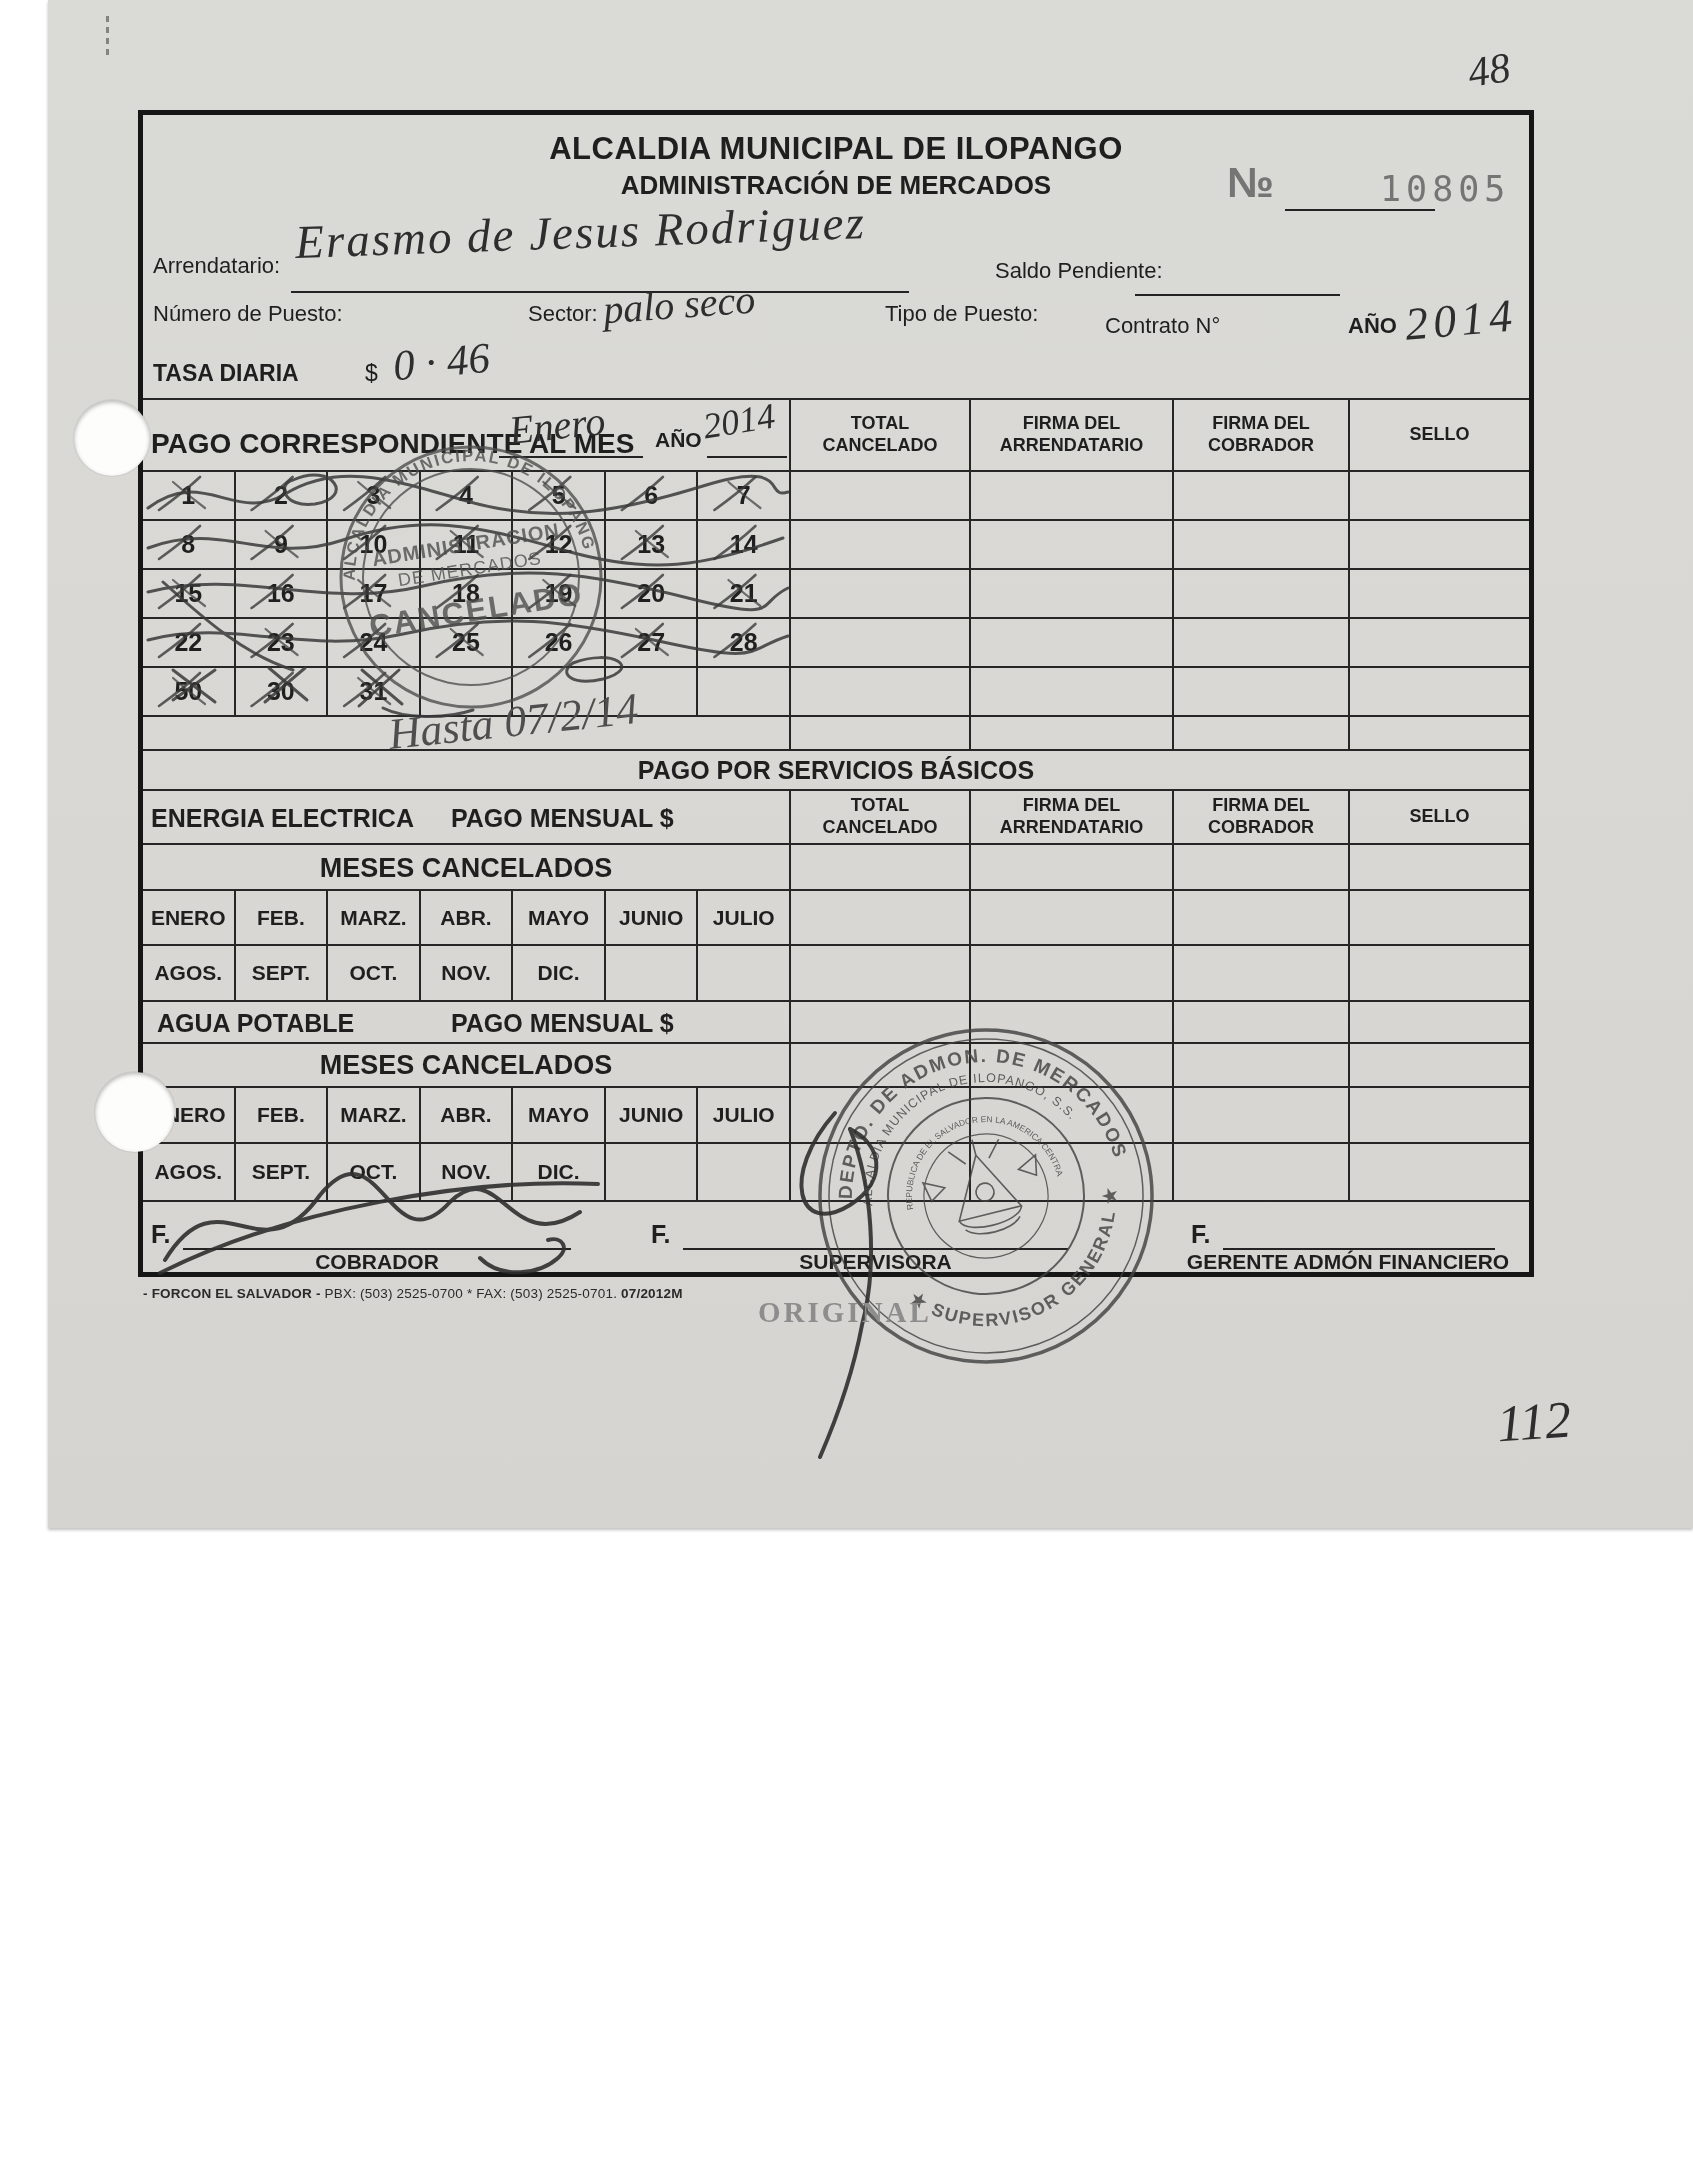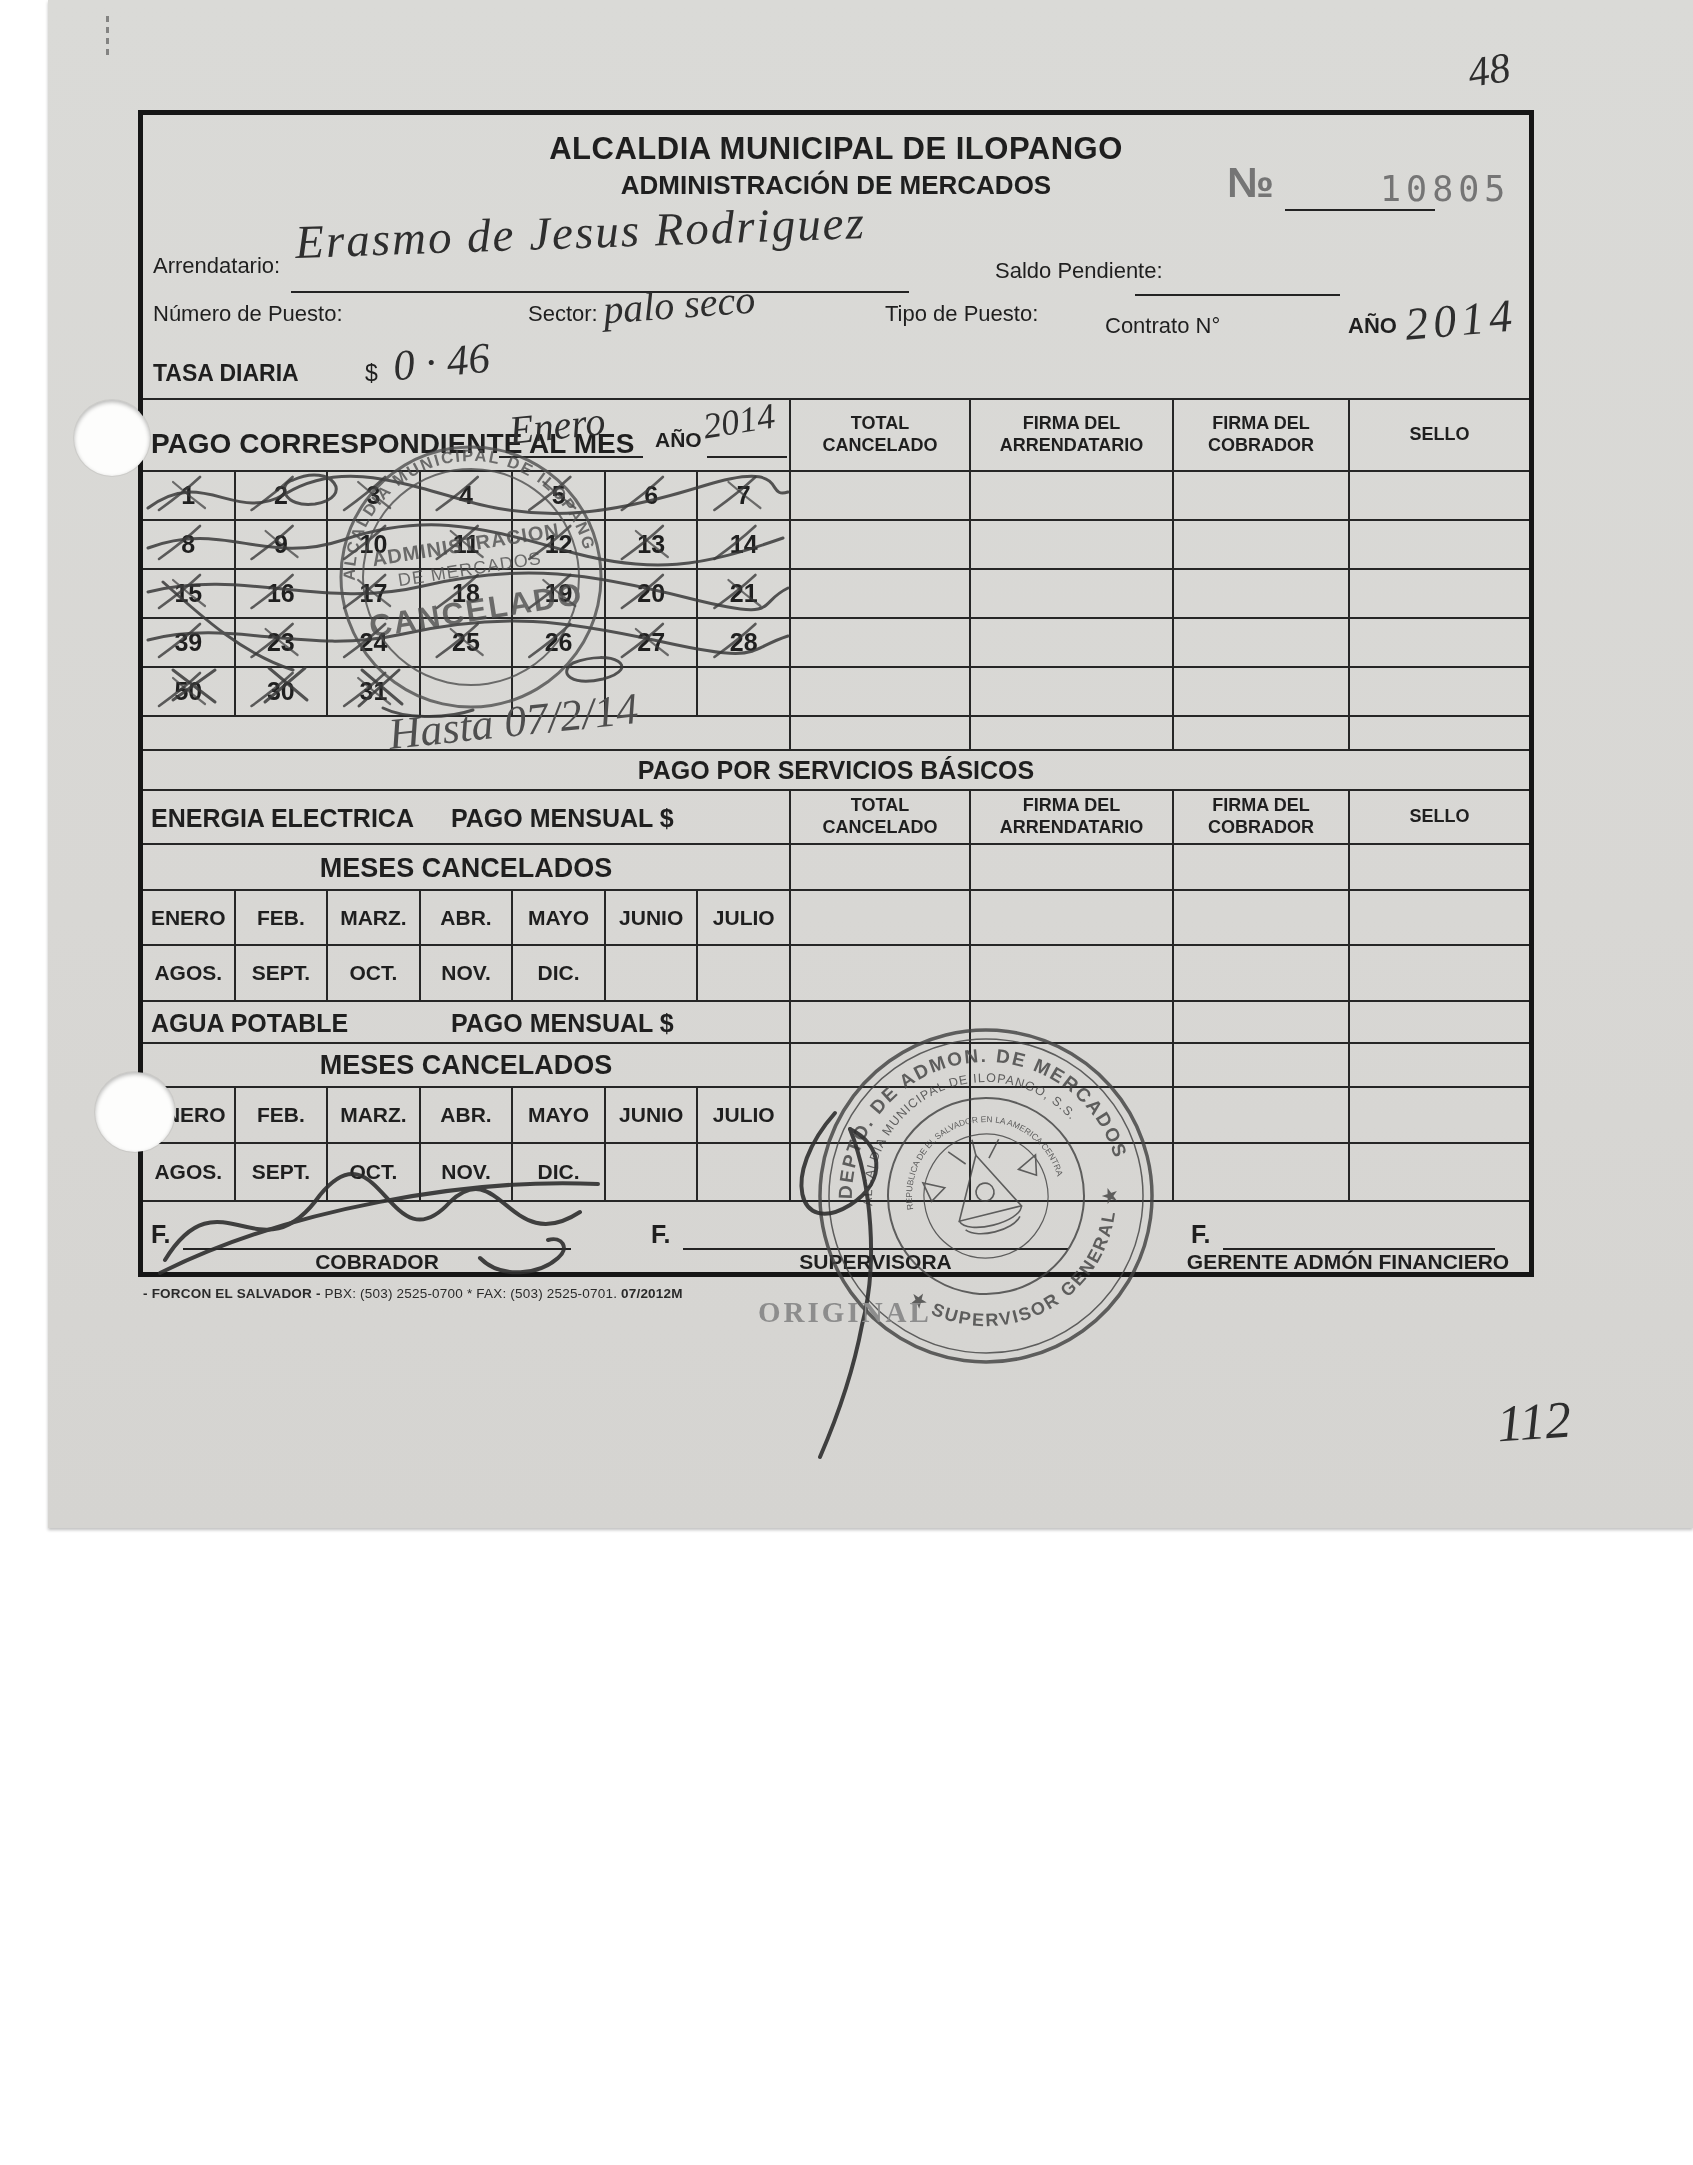--- a/index.html
+++ b/index.html
@@ -160,21 +160,21 @@
             <div class="dc">20</div>
             <div class="dc">21</div>
           </div>
         <div class="rc w1"></div>
           <div class="rc w2"></div>
           <div class="rc w3"></div>
           <div class="rc w4"></div>
       </div>
       <div class="row h49">
         <div class="dayband">
-            <div class="dc">39</div>
+            <div class="dc">22</div>
             <div class="dc">23</div>
             <div class="dc">24</div>
             <div class="dc">25</div>
             <div class="dc">26</div>
             <div class="dc">27</div>
             <div class="dc">28</div>
           </div>
         <div class="rc w1"></div>
           <div class="rc w2"></div>
           <div class="rc w3"></div>
@@ -265,21 +265,21 @@
             <div class="dc" style="font-size:21px;"></div>
           </div>
         <div class="rc w1"></div>
           <div class="rc w2"></div>
           <div class="rc w3"></div>
           <div class="rc w4"></div>
       </div>
 
       <div class="row h42">
         <div class="leftband">
-          <div class="svclbl" style="left:8px;top:7px;">AGUA POTABLE</div>
+          <div class="svclbl" style="left:14px;top:7px;">AGUA POTABLE</div>
           <div class="svclbl" style="left:308px;top:7px;">PAGO MENSUAL $</div>
         </div>
         <div class="rc w1"></div>
           <div class="rc w2"></div>
           <div class="rc w3"></div>
           <div class="rc w4"></div>
       </div>
 
       <div class="row h44">
         <div class="leftband">

